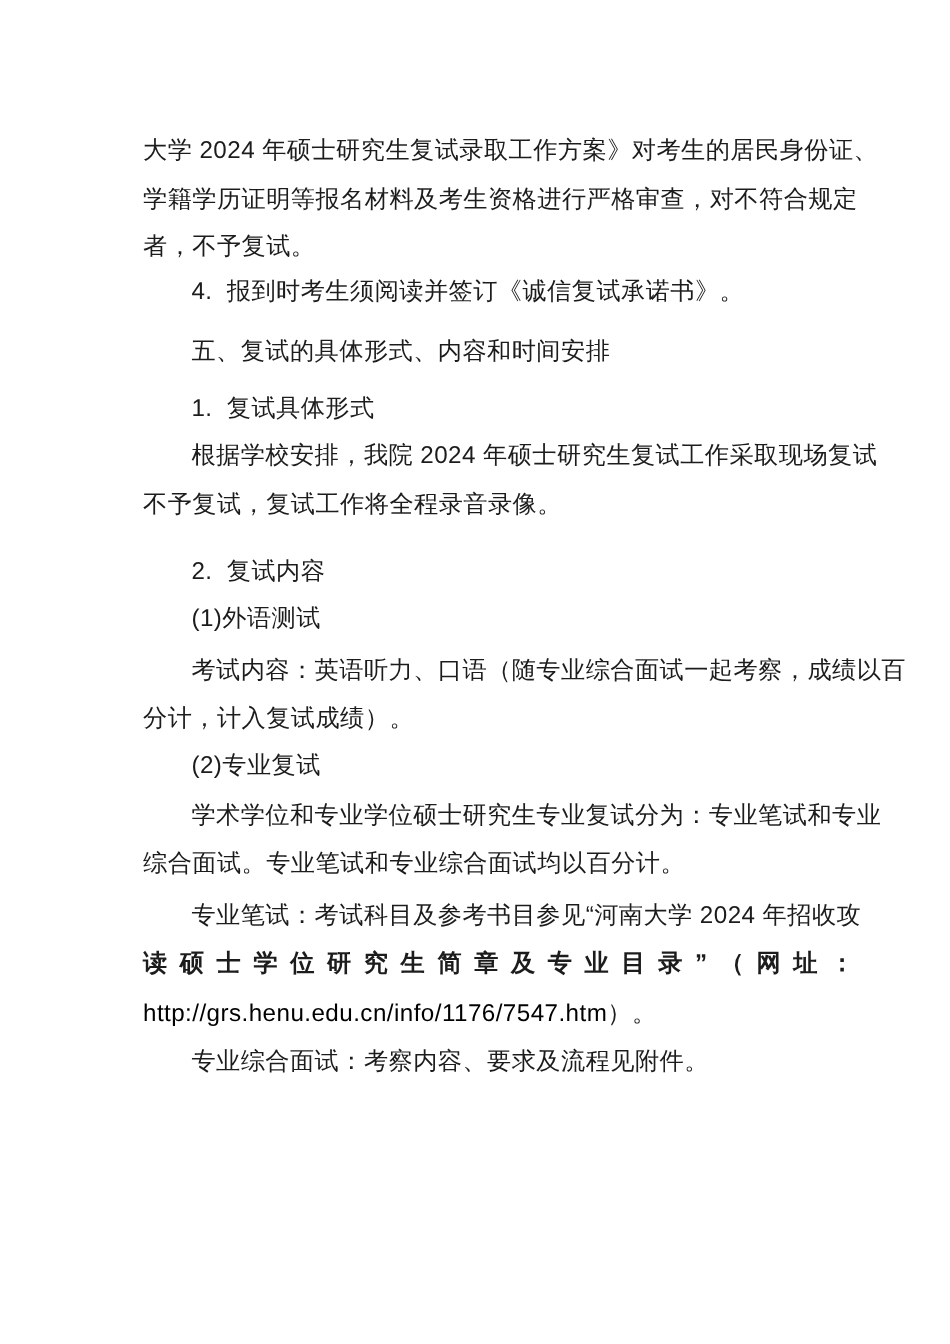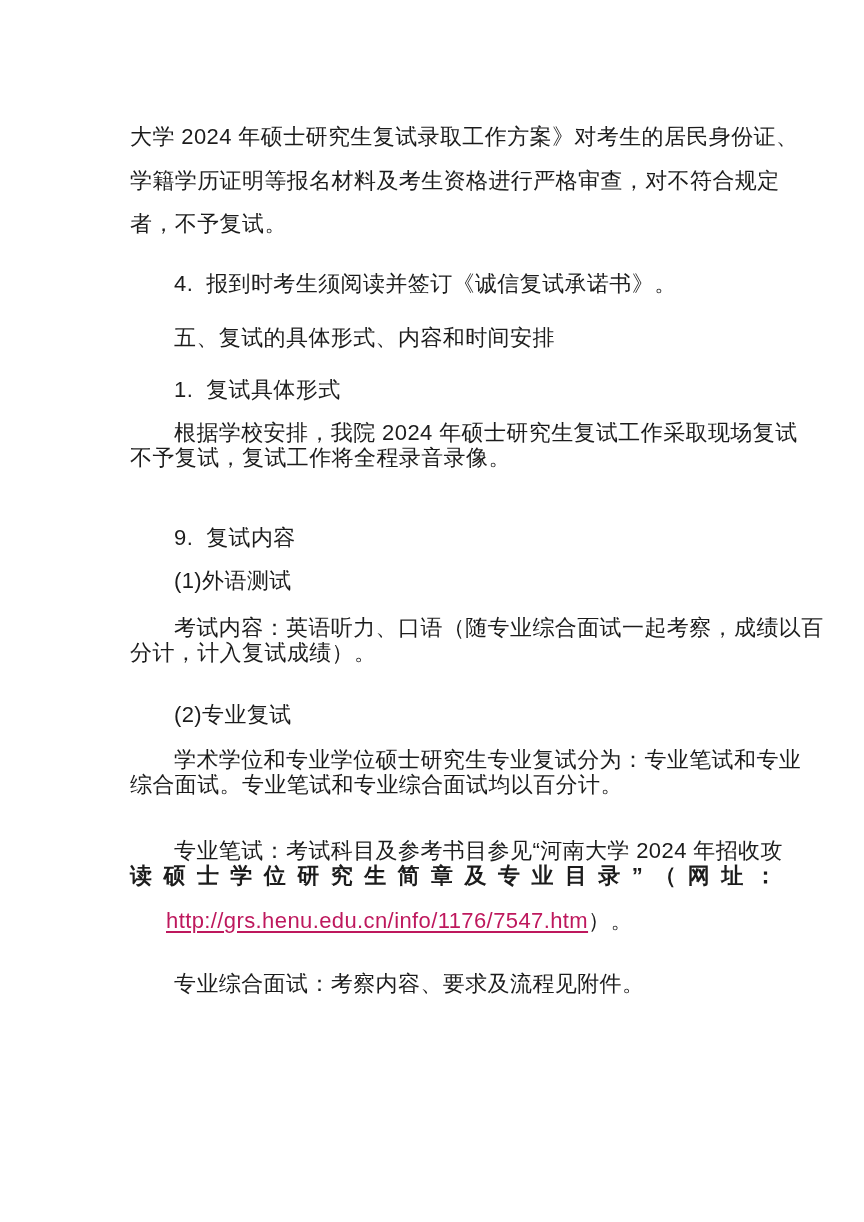--- a/index.html
+++ b/index.html
@@ -15,54 +15,52 @@
   }
   .line {
     position: absolute;
     left: 130px;
     right: 128px;
     font-size: 22px;
     line-height: 30px;
     white-space: pre;
     letter-spacing: 0.4px;
   }
-  .indent { text-indent: 44px; margin-top: 19px; }
+  .indent { text-indent: 44px; }
   .heading { font-weight: 400; }
   .stretch {
     white-space: normal;
     text-align: justify;
     text-align-last: justify;
     font-weight: bold;
   }
   .url {
-    color: #be185d;
-    text-decoration: underline;
+    color: #000000;
     text-underline-offset: 3px;
     cursor: pointer;
-    margin-left: 36px;
   }
 </style>
 </head>
 <body>
 
 <div class="page">
 
   <div class="line" style="top:122px">大学 2024 年硕士研究生复试录取工作方案》对考生的居民身份证、</div>
   <div class="line" style="top:166px">学籍学历证明等报名材料及考生资格进行严格审查，对不符合规定</div>
   <div class="line" style="top:209px">者，不予复试。</div>
 
   <div class="line indent" style="top:250px">4.  报到时考生须阅读并签订《诚信复试承诺书》。</div>
 
   <div class="line indent heading" style="top:304px">五、复试的具体形式、内容和时间安排</div>
 
   <div class="line indent" style="top:356px">1.  复试具体形式</div>
   <div class="line indent" style="top:399px">根据学校安排，我院 2024 年硕士研究生复试工作采取现场复试</div>
   <div class="line" style="top:443px">不予复试，复试工作将全程录音录像。</div>
 
-  <div class="line indent" style="top:504px">9.  复试内容</div>
+  <div class="line indent" style="top:504px">2.  复试内容</div>
   <div class="line indent" style="top:547px">(1)外语测试</div>
   <div class="line indent" style="top:594px">考试内容：英语听力、口语（随专业综合面试一起考察，成绩以百</div>
   <div class="line" style="top:638px">分计，计入复试成绩）。</div>
 
   <div class="line indent" style="top:681px">(2)专业复试</div>
   <div class="line" style="top:770px">综合面试。专业笔试和专业综合面试均以百分计。</div>
   <div class="line indent" style="top:726px">学术学位和专业学位硕士研究生专业复试分为：专业笔试和专业</div>
 
   <div class="line indent" style="top:817px">专业笔试：考试科目及参考书目参见“河南大学 2024 年招收攻</div>
   <div class="line stretch" style="top:861px">读硕士学位研究生简章及专业目录”（网址：</div>

